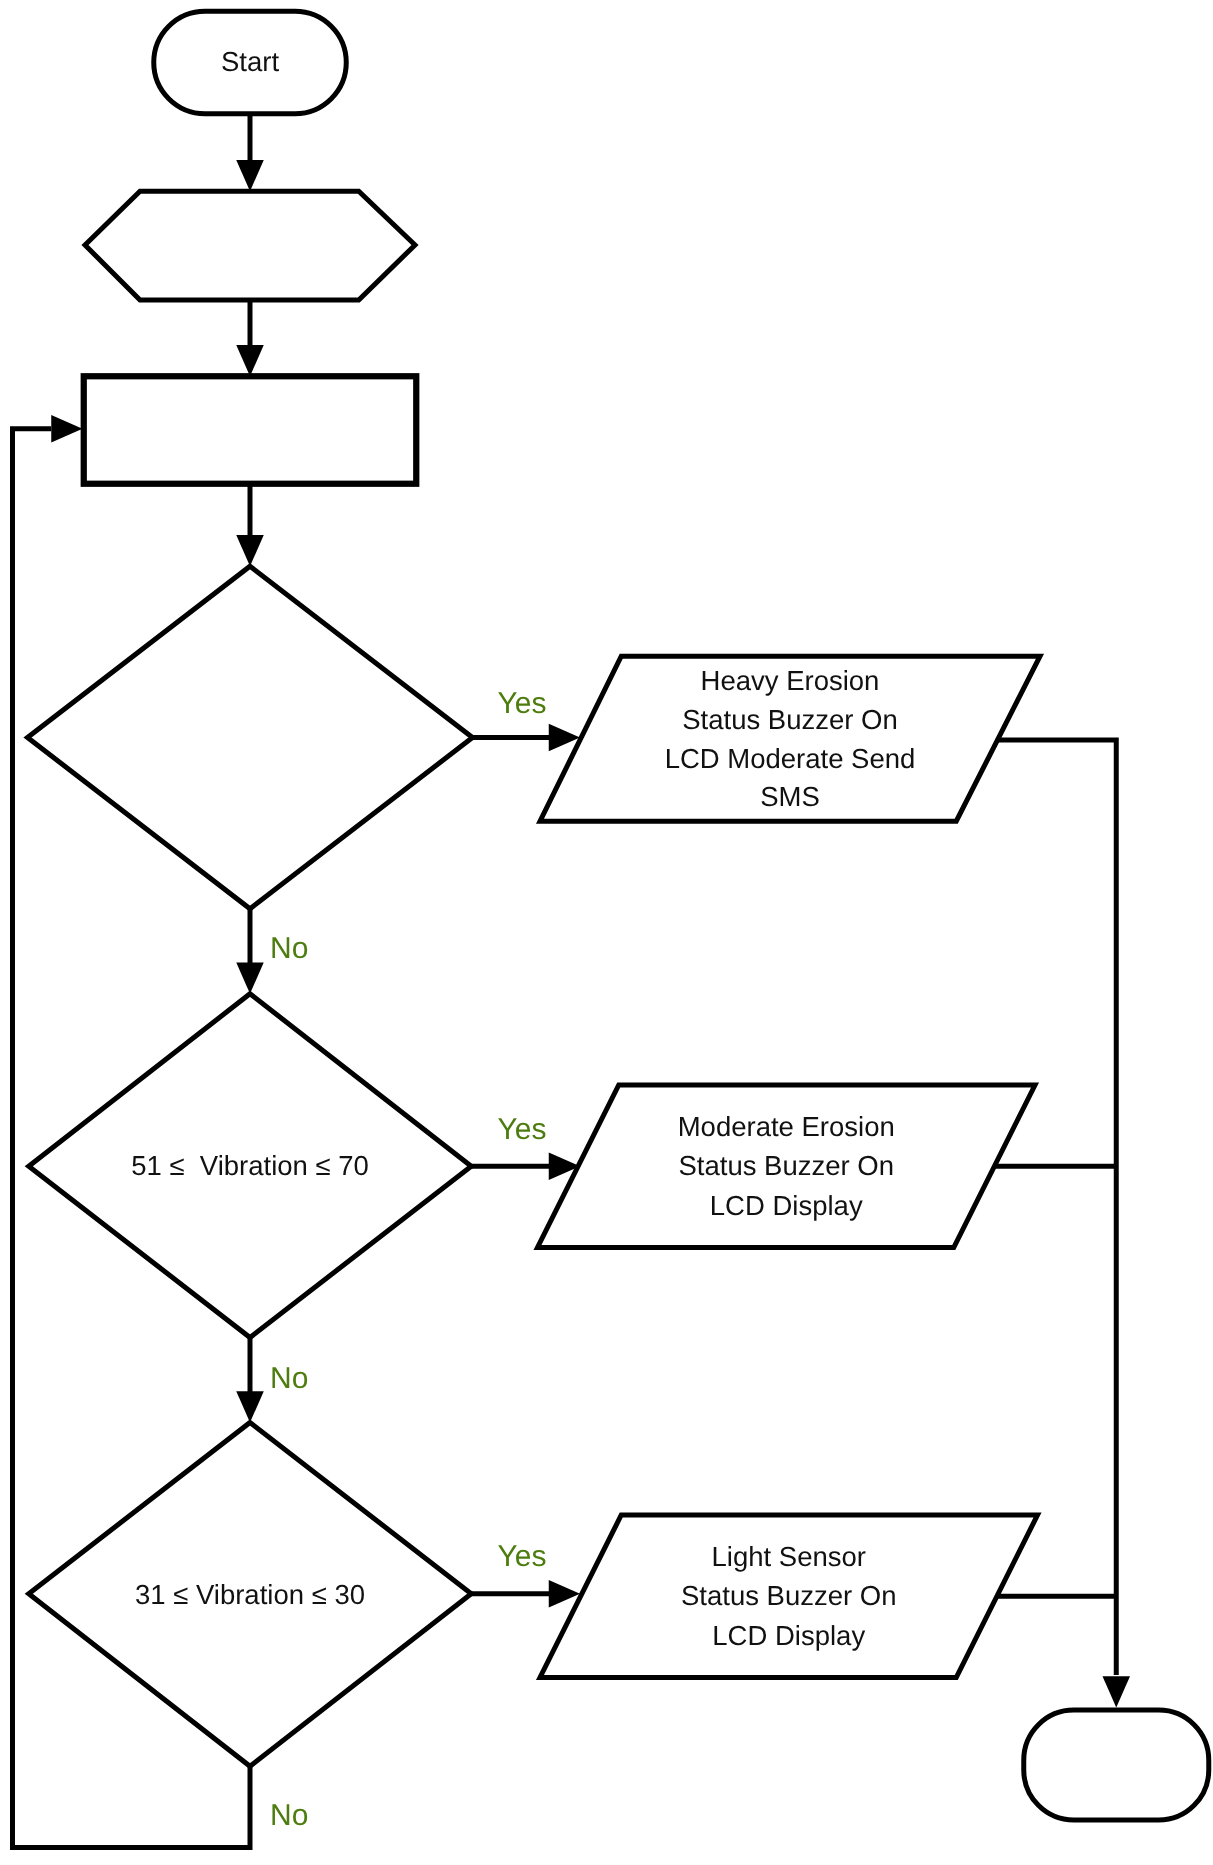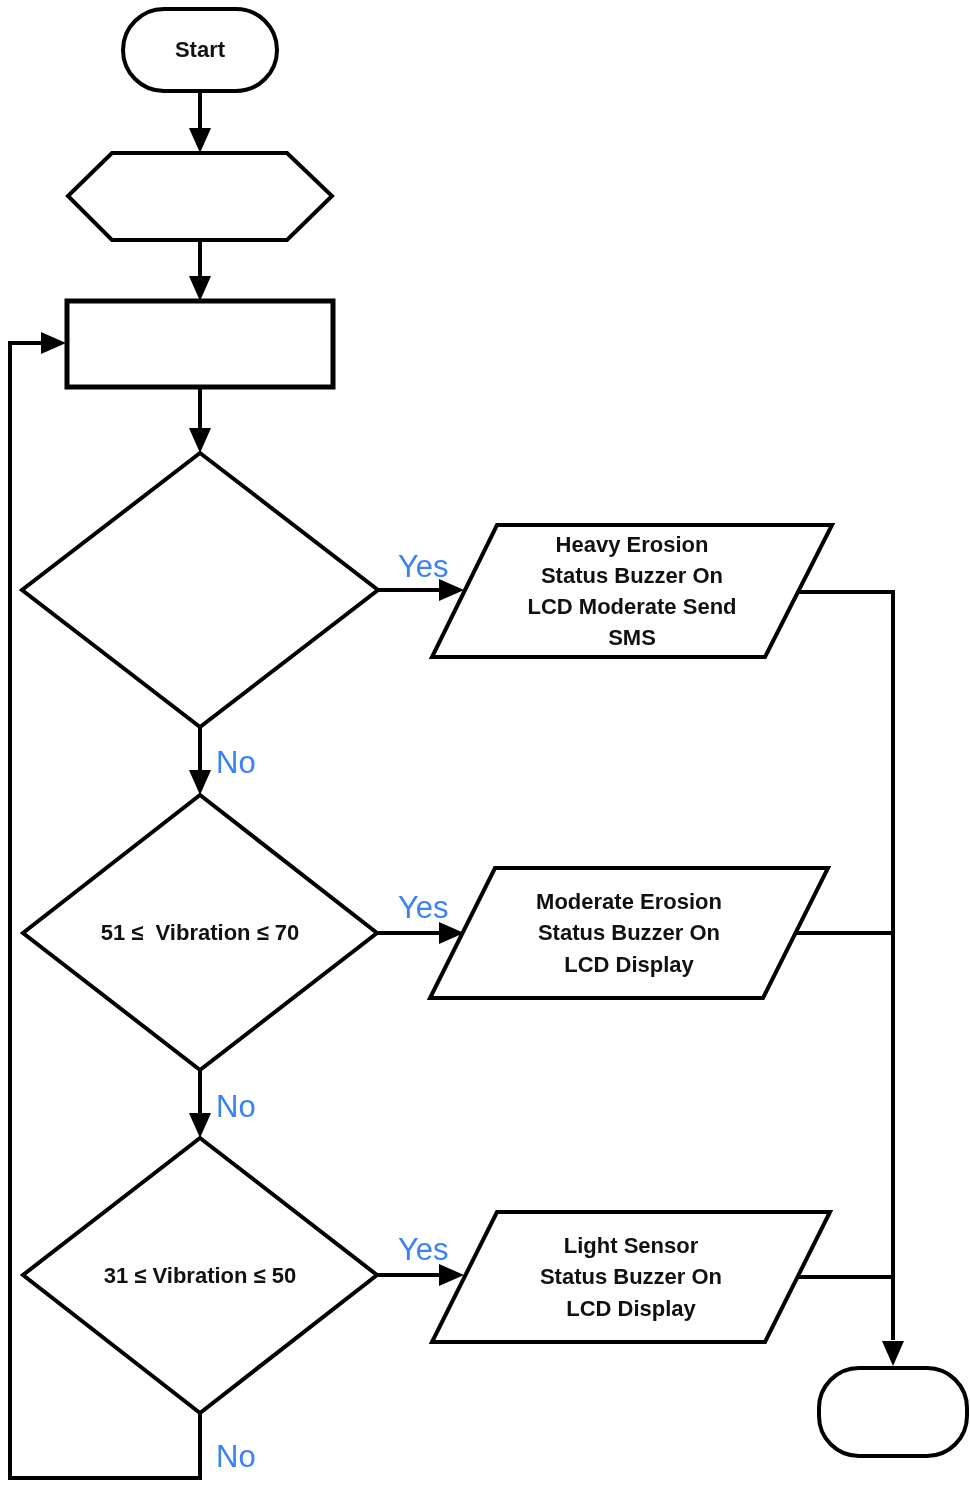--- a/index.html
+++ b/index.html
@@ -22,34 +22,34 @@
     top: 0;
     z-index: 0;
   }
   .node-label {
     position: absolute;
     z-index: 1;
     display: flex;
     align-items: center;
     justify-content: center;
     text-align: center;
-    font-weight: 700;
+    font-weight: 400;
     font-size: 22px;
     line-height: 1.42;
     white-space: pre-wrap;
     color: #111111;
     pointer-events: none;
   }
   .edge-label {
     position: absolute;
     z-index: 1;
     font-weight: 400;
-    font-size: 31px;
+    font-size: 24px;
     line-height: 1.1;
-    color: #3b82f6;
+    color: #4d7c0f;
     pointer-events: none;
   }
 </style>
 </head>
 <body>
 
 <div id="stage">
 
   <svg id="diagram-svg" width="970" height="1492" viewBox="0 0 970 1492">
     <g stroke="#000000" stroke-width="4" fill="none">
@@ -102,21 +102,21 @@
 Status Buzzer On
 LCD Moderate Send
 SMS</div>
 
   <div class="node-label" style="left:23px; top:795px; width:354px; height:275px;">51 ≤  Vibration ≤ 70</div>
 
   <div class="node-label" style="left:430px; top:868px; width:398px; height:130px;">Moderate Erosion
 Status Buzzer On
 LCD Display</div>
 
-  <div class="node-label" style="left:23px; top:1138px; width:354px; height:275px;">31 ≤ Vibration ≤ 50</div>
+  <div class="node-label" style="left:23px; top:1138px; width:354px; height:275px;">31 ≤ Vibration ≤ 30</div>
 
   <div class="node-label" style="left:432px; top:1212px; width:398px; height:130px;">Light Sensor
 Status Buzzer On
 LCD Display</div>
 
 
   <div class="edge-label" style="left:398px; top:550px;">Yes</div>
   <div class="edge-label" style="left:216px; top:746px;">No</div>
 
   <div class="edge-label" style="left:398px; top:891px;">Yes</div>

